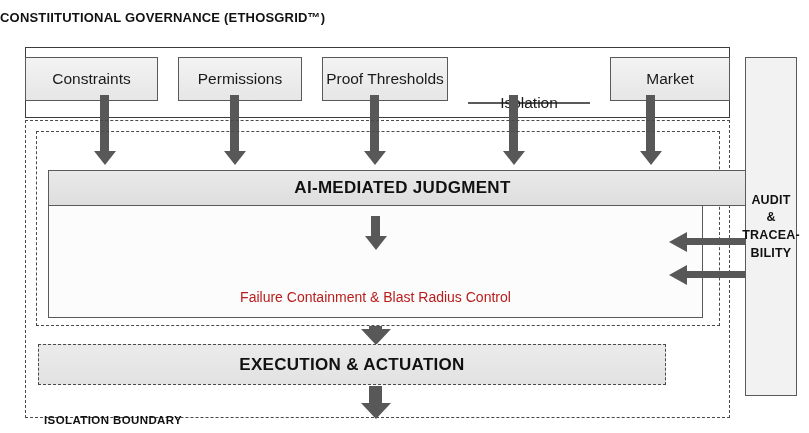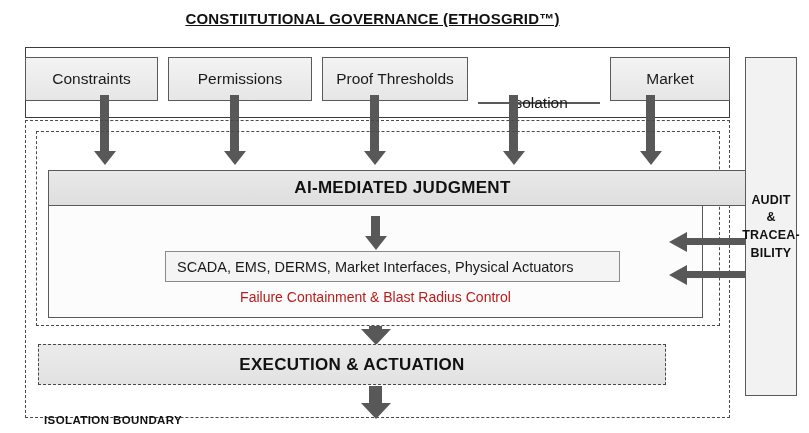--- a/index.html
+++ b/index.html
@@ -18,27 +18,26 @@
     background: #ffffff;
     overflow: hidden;
   }
 
   
   .diagram-title {
     position: absolute;
     left: 0;
     top: 10px;
     width: 745px;
-    text-align: center;
-    font-size: 15px;
+    text-align: left;
+    font-size: 13px;
     font-weight: bold;
     letter-spacing: 0.2px;
     color: #111111;
     white-space: nowrap;
-    text-decoration: underline;
   }
 
   
   .governance-band {
     position: absolute;
     left: 25px;
     top: 47px;
     width: 705px;
     height: 71px;
     border: 1.6px solid #3c3c3c;
@@ -64,22 +63,22 @@
     display: flex;
     align-items: center;
     justify-content: center;
     font-size: 15.5px;
     color: #1a1a1a;
     box-sizing: border-box;
     white-space: nowrap;
     padding: 0 10px;
   }
   .pillar-box.w1 { width: 133px; }
-  .pillar-box.w2 { width: 144px; }
-  .pillar-box.w3 { width: 146px; }
+  .pillar-box.w2 { width: 124px; }
+  .pillar-box.w3 { width: 126px; }
   .pillar-box.w4 { width: 122px; margin-top: 45px; }
   .pillar-box.w5 { width: 120px; }
 
   
   .isolation-boundary {
     position: absolute;
     left: 25px;
     top: 120px;
     width: 705px;
     height: 298px;
@@ -294,21 +293,20 @@
 
   <div class="isolation-boundary"></div>
 
   <div class="judgment-region"></div>
 
   <div class="judgment-container"></div>
   <div class="judgment-header">AI-MEDIATED JUDGMENT</div>
 
   <div class="arrow-down" style="left:371px; top:216px; height:21px;"></div>
 
-  <div class="systems-box">SCADA, EMS, DERMS, Market Interfaces, Physical Actuators</div>
 
   <div class="containment-text">Failure Containment &amp; Blast Radius Control</div>
 
   <div class="arrow-left" style="left:686px; top:238px; width:59px;"></div>
   <div class="arrow-left" style="left:686px; top:271px; width:59px;"></div>
 
   <div class="arrow-thick" style="left:369px; top:326px; height:4px;"></div>
 
   <div class="execution-box">EXECUTION &amp; ACTUATION</div>
 

